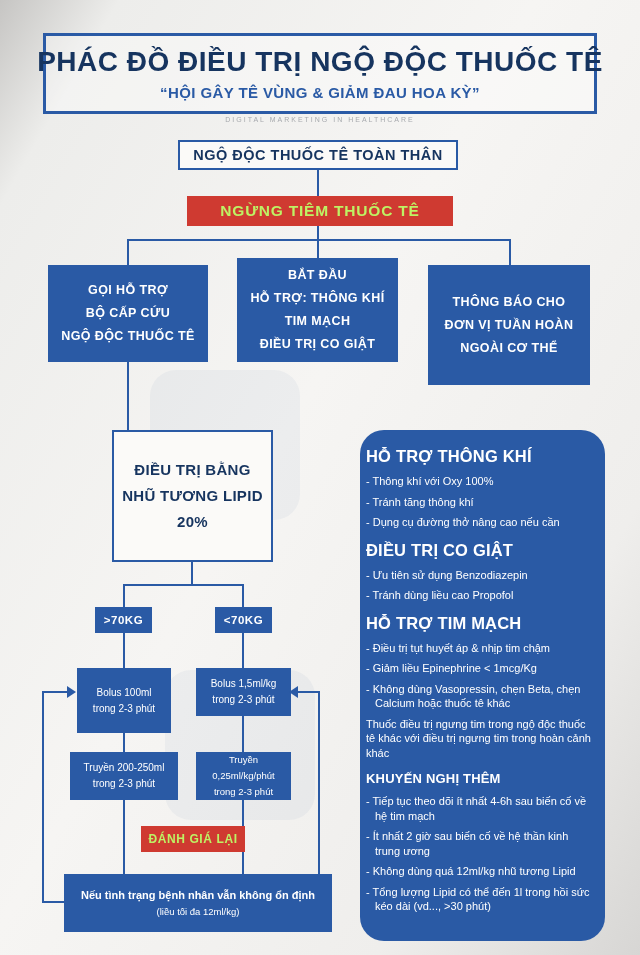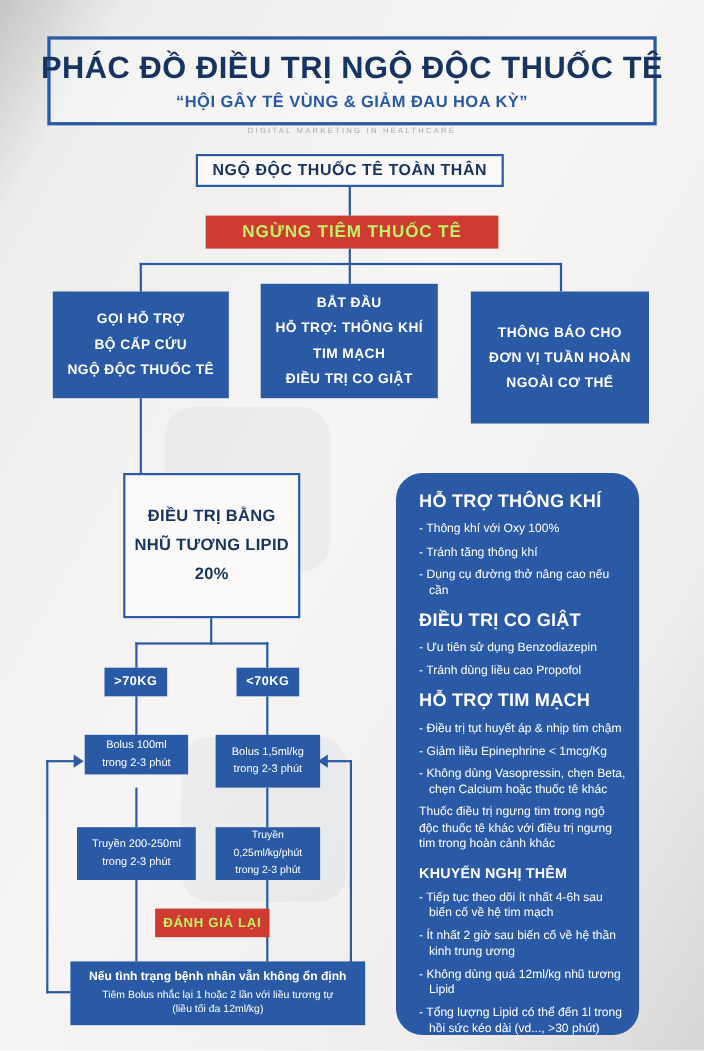--- a/index.html
+++ b/index.html
@@ -32,33 +32,33 @@
   .node-begin{left:237px;top:258px;width:161px;height:104px;align-items:center;}
   .node-notify{left:428px;top:265px;width:162px;height:120px;}
 
   .node-lipid{left:112px;top:430px;width:161px;height:132px;font-size:15px;line-height:26px;letter-spacing:.3px;}
 
   .node-kg{font-size:11.5px;font-weight:bold;letter-spacing:.5px;}
   .kg-left{left:95px;top:607px;width:57px;height:26px;}
   .kg-right{left:215px;top:607px;width:57px;height:26px;}
 
   .node-dose{font-size:10px;line-height:16px;font-weight:500;padding:2px;}
-  .bolus-left{left:77px;top:668px;width:94px;height:36px;}
+  .bolus-left{left:77px;top:668px;width:94px;height:65px;}
   .bolus-right{left:196px;top:668px;width:95px;height:48px;}
   .inf-left{left:70px;top:752px;width:108px;height:48px;}
   .inf-right{left:196px;top:752px;width:95px;height:48px;font-size:9.5px;}
 
   .node-reassess{left:141px;top:826px;width:104px;height:26px;font-size:12px;letter-spacing:.6px;z-index:3;}
 
   .node-unstable{left:64px;top:874px;width:268px;height:58px;padding:5px 8px;z-index:2;}
   .unstable-l1{font-size:11px;font-weight:600;margin-bottom:4px;}
   .unstable-sm{font-size:9.5px;line-height:13px;}
 
-  .panel{position:absolute;left:360px;top:430px;width:221px;height:511px;background:#2a5aa5;border-radius:24px;
-    color:#fff;padding:17px 12px 12px 21px;overflow:hidden;}
+  .panel{position:absolute;left:360px;top:430px;width:245px;height:511px;background:#2a5aa5;border-radius:24px;
+    color:#fff;padding:17px 12px 12px 6px;overflow:hidden;}
   .p-head{font-size:16.5px;font-weight:bold;letter-spacing:.2px;margin:11px 0 8px;}
   .p-head:first-child{margin-top:0;}
   .p-head-sm{font-size:13px;}
   .p-item{font-size:11px;line-height:14.5px;margin-bottom:6px;padding-left:9px;text-indent:-9px;}
   .p-para{padding-left:0;text-indent:0;}
 </style>
 </head>
 <body>
 
 <div style="position:absolute;inset:0;">
@@ -127,21 +127,20 @@
     <div>Truyền 0,25ml/kg/phút</div>
     <div>trong 2-3 phút</div>
   </div>
 
   <div class="abs redbox node-reassess">
     <div>ĐÁNH GIÁ LẠI</div>
   </div>
 
   <div class="abs bluebox node-unstable">
     <div class="unstable-l1">Nếu tình trạng bệnh nhân vẫn không ổn định</div>
-    <div class="unstable-sm">Tiêm Bolus nhắc lại 1 hoặc 2 lần với liều tương tự</div>
     <div class="unstable-sm">(liều tối đa 12ml/kg)</div>
   </div>
 
   <div class="ln" style="left:317px;top:170px;width:2px;height:26px"></div>
   <div class="ln" style="left:317px;top:226px;width:2px;height:14px"></div>
   <div class="ln" style="left:127px;top:239px;width:384px;height:2px"></div>
   <div class="ln" style="left:127px;top:239px;width:2px;height:26px"></div>
   <div class="ln" style="left:317px;top:239px;width:2px;height:19px"></div>
   <div class="ln" style="left:509px;top:239px;width:2px;height:26px"></div>
   <div class="ln" style="left:127px;top:362px;width:2px;height:68px"></div>

